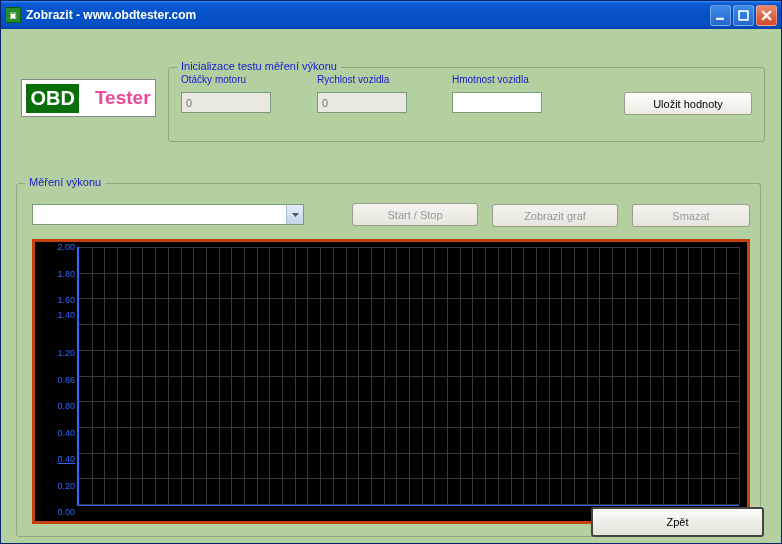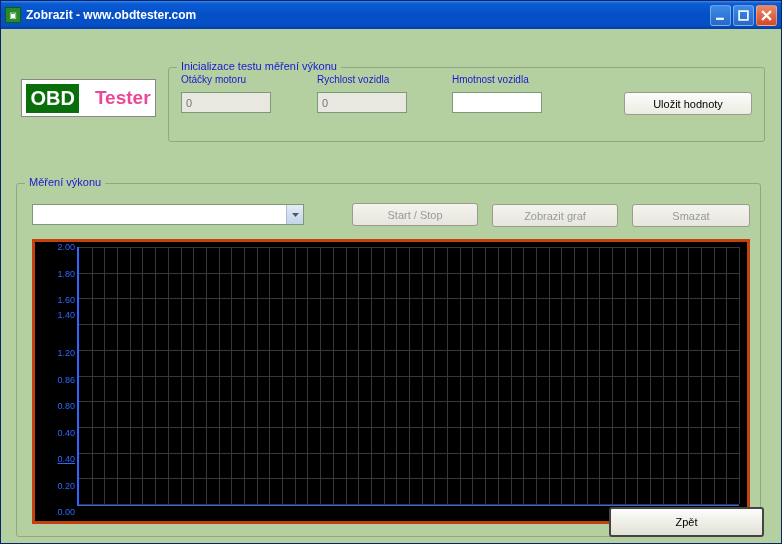--- a/index.html
+++ b/index.html
@@ -305,15 +305,15 @@
         <div class="ytick" style="top: 111px;">1.20</div>
         <div class="ytick" style="top: 137.5px;">0.86</div>
         <div class="ytick" style="top: 164px;">0.80</div>
         <div class="ytick" style="top: 190.5px;">0.40</div>
         <div class="ytick" style="top: 217px; text-decoration: underline;">0.40</div>
         <div class="ytick" style="top: 243.5px;">0.20</div>
         <div class="ytick" style="top: 270px;">0.00</div>
       </div>
   </div>
 
-  <div class="btn back" style="right:17px; bottom:6px; width:155px;">Zpět</div>
+  <div class="btn back" style="right:17px; bottom:6px; width:173px;">Zpět</div>
 
 </div>
 
 </body></html>

